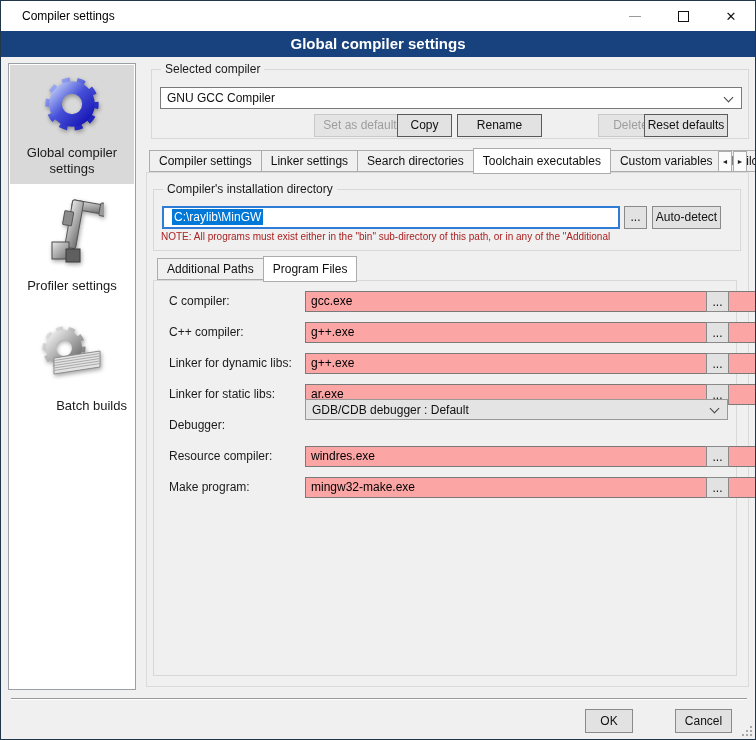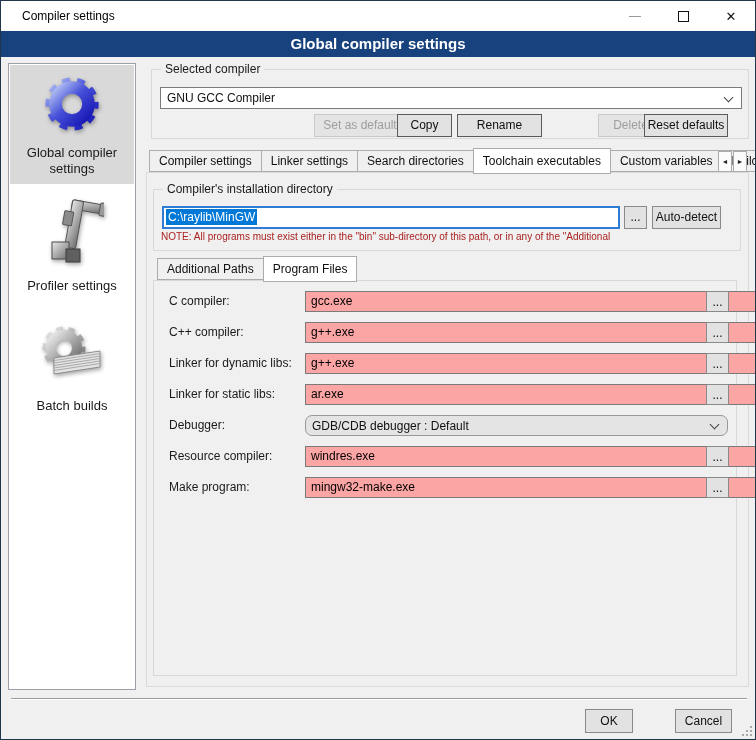--- a/index.html
+++ b/index.html
@@ -63,21 +63,21 @@
   .tab-arrow { position:absolute; width:14px; height:21px; border:1px solid #ACACAC;
                background:#FBFBFB; font-size:7px; text-align:center; line-height:19px; color:#222; }
 
   .tabpanel { position:absolute; left:145px; top:171px; width:603px; height:515px;
               border:1px solid #DADADA; background:#F0F0F0; }
   .subpanel { position:absolute; left:152px; top:279px; width:584px; height:396px;
               border:1px solid #D8D8D8; background:#F0F0F0; }
 
   
   .dir-input { position:absolute; left:8px; top:16px; width:458px; height:23px; background:#fff;
-               border:2px solid #2F7CD6; font-size:12px; line-height:19px; padding-left:2px;
+               border:2px solid #2F7CD6; font-size:12px; line-height:19px; padding-left:8px;
                white-space:nowrap; overflow:hidden; cursor:text; }
   .dir-input .sel { background:#0078D7; color:#fff; padding:1px 2px; }
 
   .note { position:absolute; left:7px; top:41px; width:578px; font-size:10px; color:#AA2222;
           white-space:nowrap; overflow:hidden; }
 
   
   .row-label { position:absolute; left:15px; width:135px; font-size:12px; color:#1a1a1a;
                line-height:21px; }
   .row-input { position:absolute; left:151px; width:459px; height:21px; background:#fca5a5;
@@ -147,21 +147,21 @@
             <rect x="56" y="0" width="7" height="13" rx="2" fill="#9a9a9a" stroke="#555" stroke-width="1"></rect>
             <rect x="28" y="2" width="11" height="48" rx="2" fill="url(#graygrad)" stroke="#555" stroke-width="1"></rect>
             <rect x="22" y="14" width="9" height="14" rx="1" fill="#8b8b8b" stroke="#555" stroke-width="1"></rect>
           </g>
           <rect x="12" y="44" width="17" height="17" fill="url(#graygrad)" stroke="#4a4a4a" stroke-width="1"></rect>
           <rect x="26" y="51" width="14" height="13" fill="#5f5f5f" stroke="#3c3c3c" stroke-width="1"></rect>
         </svg>
       </span>
       <span style="width:110px;">Profiler settings</span>
     </div>
-    <div class="side-item" style="top:246px; height:115px;">
+    <div class="side-item" style="top:246px; height:115px;text-align:right;">
       <span class="ic">
         <svg width="68" height="66" viewBox="0 0 68 66">
           <g transform="translate(26,26)">
             <circle r="18" fill="none" stroke="url(#graygrad)" stroke-width="7" stroke-dasharray="6 5.3" stroke-dashoffset="2"></circle>
             <circle r="13" fill="none" stroke="url(#graygrad)" stroke-width="10"></circle>
           </g>
           <g>
             <polygon points="16,52 62,45 62,29 16,36" fill="#E3E3E3" stroke="#8d8d8d" stroke-width="1"></polygon>
             <line x1="16" y1="38.5" x2="62" y2="31.5" stroke="#aaa" stroke-width="1"></line>
             <line x1="16" y1="41" x2="62" y2="34" stroke="#aaa" stroke-width="1"></line>
@@ -238,21 +238,21 @@
     </div>
 
     <div>
       <span class="row-label" style="top:103px;">Linker for static libs:</span>
       <div class="row-input" style="top:103px;">ar.exe</div>
       <button class="btn light small row-browse" style="top:103px;">...</button>
     </div>
 
     <div>
       <span class="row-label" style="top:134px;">Debugger:</span>
-      <div class="combo gray row-combo" style="top:134px;border-radius:7px;">
+      <div class="combo gray row-combo" style="top:118px;">
         <span>GDB/CDB debugger : Default</span>
         <span class="chev" style="top:5px;"></span>
       </div>
     </div>
 
     <div>
       <span class="row-label" style="top:165px;">Resource compiler:</span>
       <div class="row-input" style="top:165px;">windres.exe</div>
       <button class="btn light small row-browse" style="top:165px;">...</button>
     </div>

